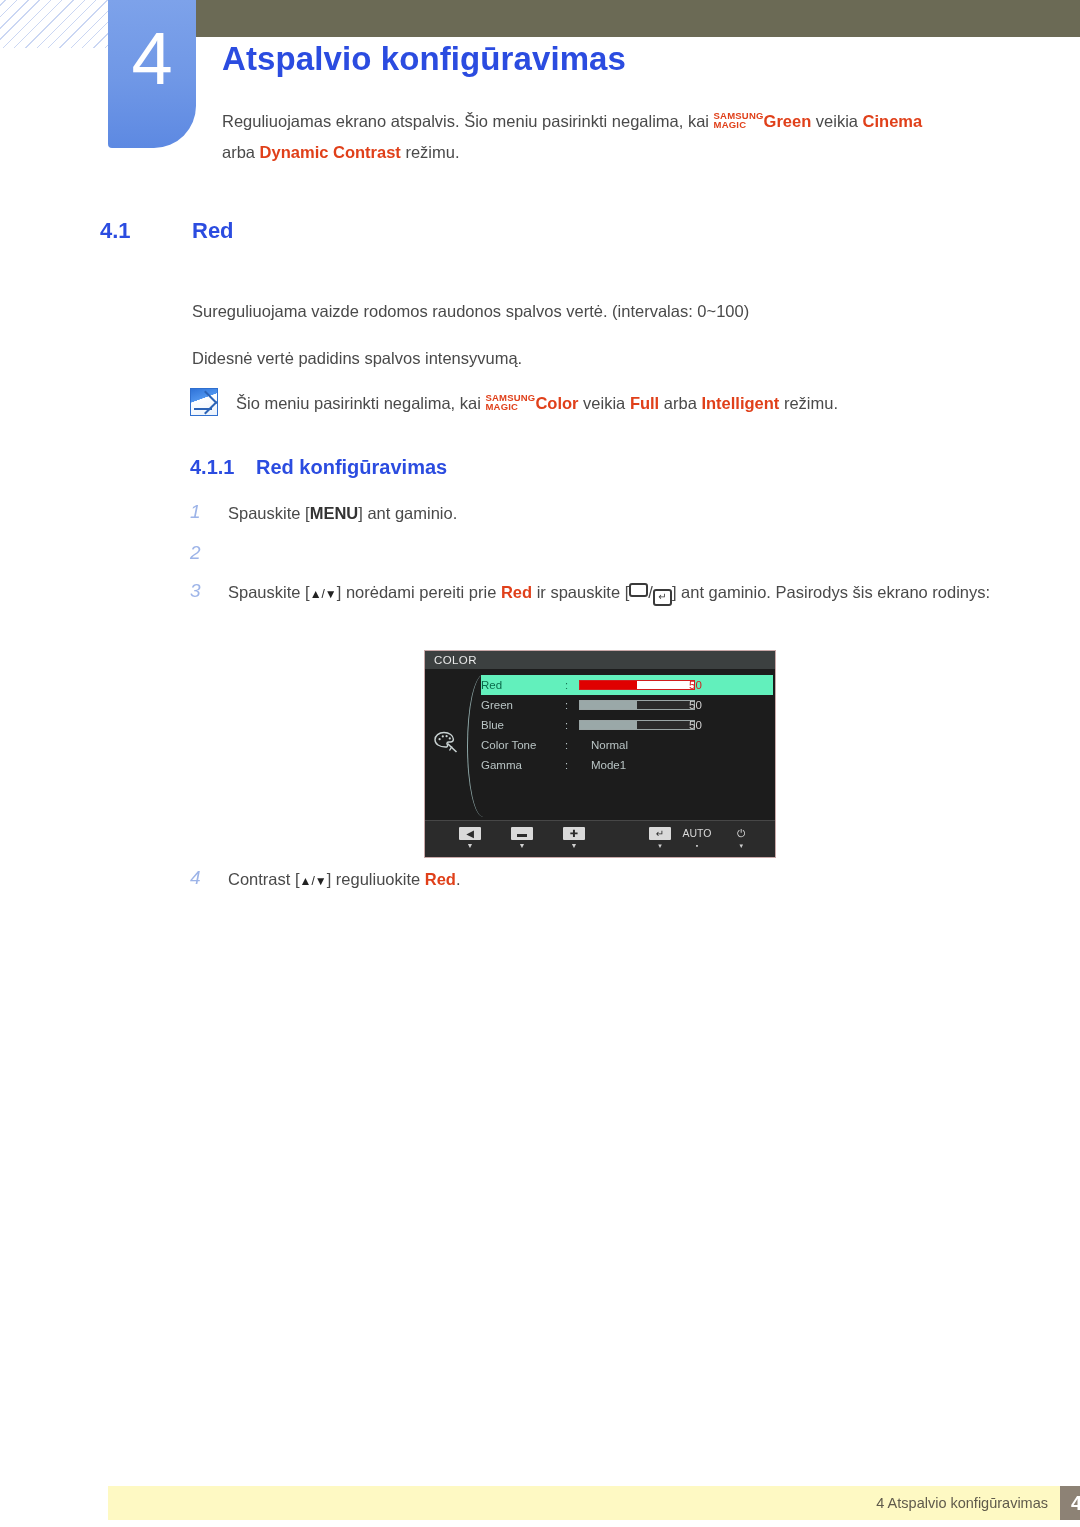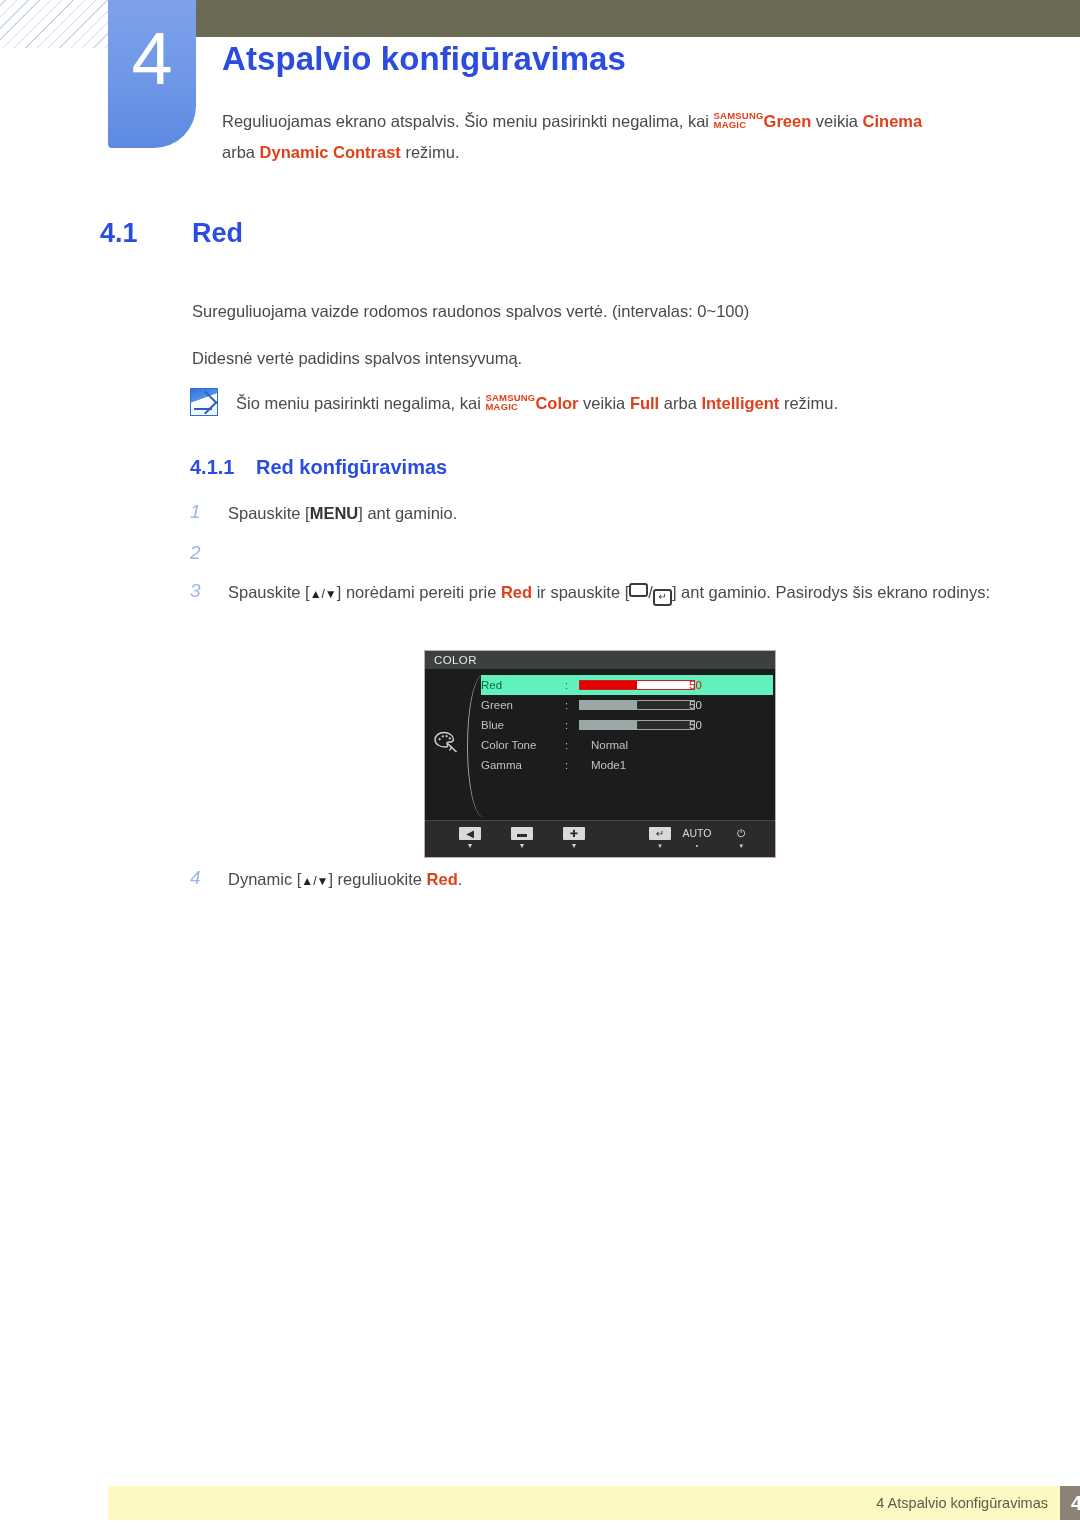--- a/index.html
+++ b/index.html
@@ -65,21 +65,21 @@
     width: 800px;
     font-size: 16.5px;
     line-height: 31px;
     color: #4a4a4a;
   }
 
   
   #section-heading {
     position: absolute;
     left: 100px; top: 218px;
-    font-size: 27px;
+    font-size: 22px;
     font-weight: bold;
     color: #2b4ce0;
   }
   #section-heading .sec-num { display: inline-block; width: 92px; }
 
   #para-1 {
     position: absolute;
     left: 192px; top: 300px;
     font-size: 16.5px; line-height: 22px;
   }
@@ -473,19 +473,19 @@
     </div>
     <div class="osd-btn" style="left:312px;">
       <span class="glyph clear">⏻</span>
       <span class="tick">▾</span>
     </div>
   </div>
 </div>
 
 <div class="step" style="position:absolute; left:190px; top:866px; width:700px;">
   <div class="step-num">4</div>
-  <div class="step-text"><span>Dynamic [</span><span class="arrows">▲/▼</span><span>] reguliuokite </span><span class="accent">Red</span><span>.</span></div>
+  <div class="step-text"><span>Contrast [</span><span class="arrows">▲/▼</span><span>] reguliuokite </span><span class="accent">Red</span><span>.</span></div>
 </div>
 
 <div id="footer-bar">
   <div id="footer-text">4 Atspalvio konfigūravimas</div>
   <div id="footer-page">49</div>
 </div>
 
 </body></html>

